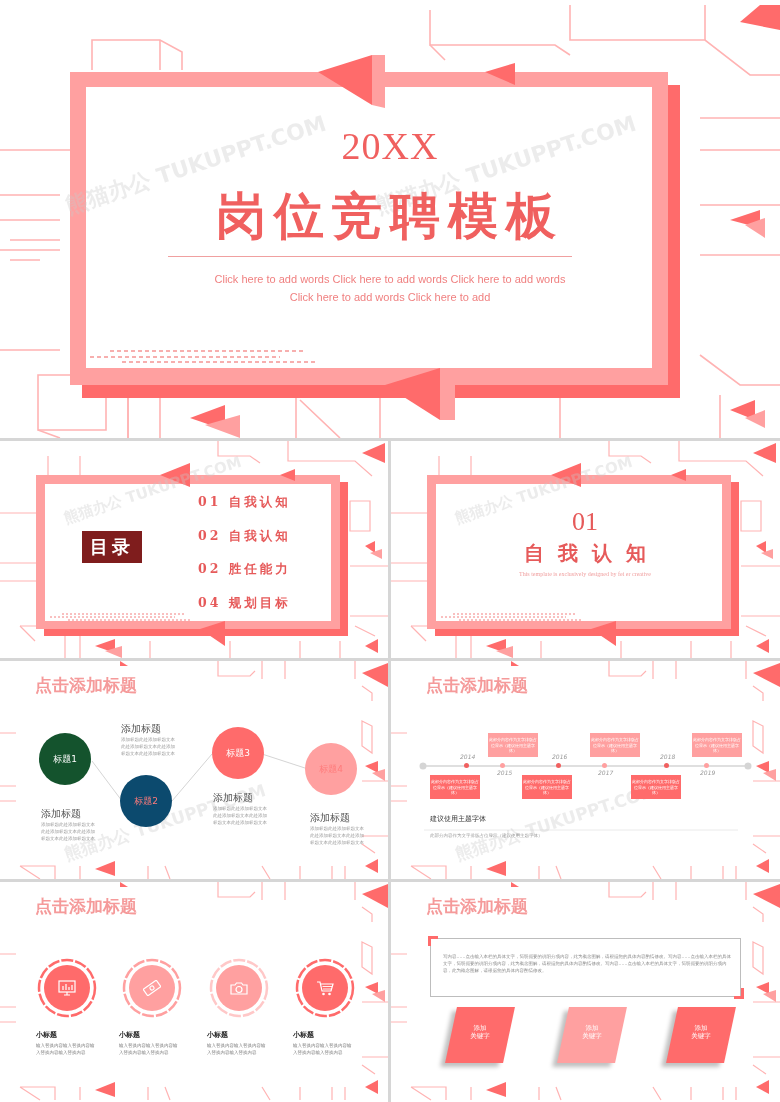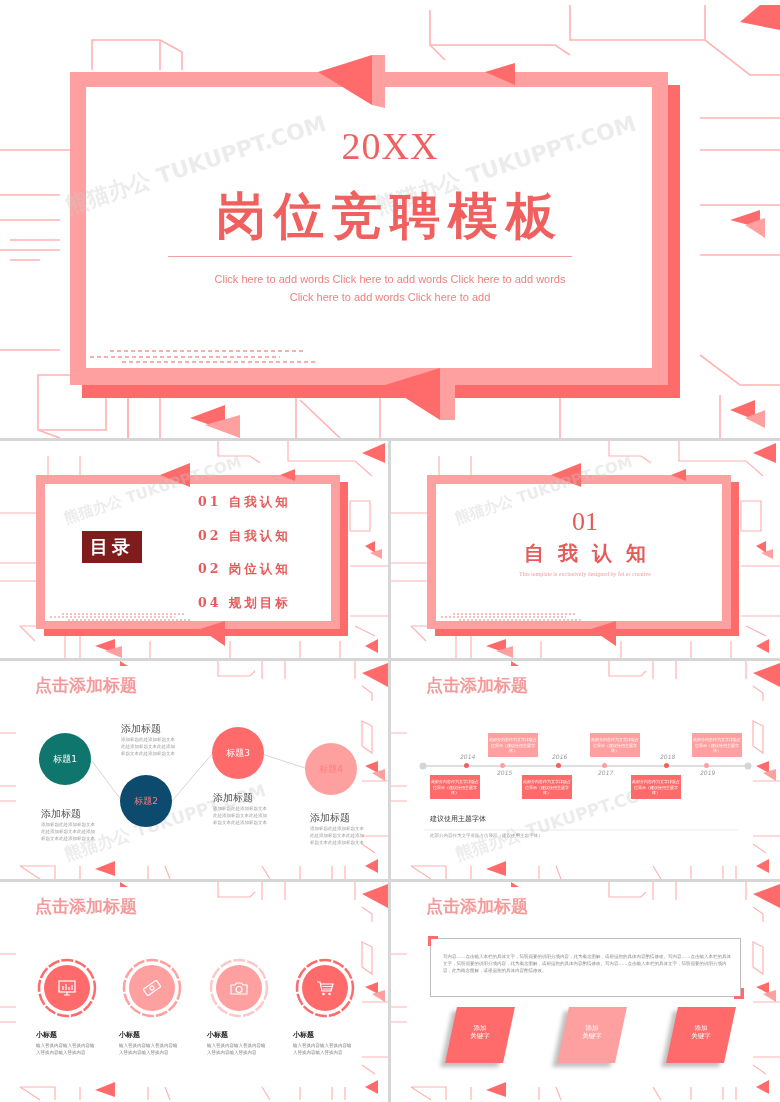--- a/index.html
+++ b/index.html
@@ -132,21 +132,21 @@
       <line x1="62" y1="173" x2="185" y2="173"></line>
         <line x1="50" y1="176" x2="175" y2="176"></line>
         <line x1="68" y1="179" x2="190" y2="179"></line>
     </g>
   </svg>
   <div class="watermark" style="left:60px;top:40px;font-size:15px;">熊猫办公 TUKUPPT.COM</div>
 </div>
 <div class="toc-box">目录</div>
 <div class="toc-item" style="top:494px;"><span>01</span> <span>自我认知</span></div>
 <div class="toc-item" style="top:528px;"><span>02</span> <span>自我认知</span></div>
-<div class="toc-item" style="top:561px;"><span>02</span> <span>岗位认知</span></div>
+<div class="toc-item" style="top:561px;"><span>02</span> <span>胜任能力</span></div>
 <div class="toc-item" style="top:595px;"><span>04</span> <span>规划目标</span></div>
 
 <div class="slide" id="s3" style="left:391px;top:441px;width:389px;height:217px;">
   <svg class="bg-svg" width="389" height="217">
     <g fill="none" stroke="#ffb3b3" stroke-width="1.2">
       <path d="M0 72 H40 M0 122 H40 M0 140 H40"></path>
         <path d="M48 15 V35 H80 L90 42"></path>
         <path d="M80 15 V35"></path>
       <path d="M218 0 V15 H250 L260 22"></path>
         <path d="M288 0 V20 H355 L372 35"></path>
@@ -198,21 +198,21 @@
     <polygon points="95,208 115,200 115,215" fill="#ff6b6b"></polygon>
     <polygon points="120,0 128,5 120,5" fill="#ff6b6b"></polygon>
     <g stroke="#c9c9c9" stroke-width="0.8">
       <line x1="92" y1="100" x2="122" y2="140"></line>
         <line x1="172" y1="140" x2="212" y2="93"></line>
         <line x1="262" y1="93" x2="308" y2="108"></line>
     </g>
   </svg>
   <div class="watermark" style="left:60px;top:150px;font-size:17px;">熊猫办公 TUKUPPT.COM</div>
   <div class="c-title" style="left:35px;top:13px;">点击添加标题</div>
-  <div class="circle" style="left:39px;top:72px;width:52px;height:52px;background:#0f766e;">标题1</div>
+  <div class="circle" style="left:39px;top:72px;width:52px;height:52px;background:#14532d;">标题1</div>
   <div class="circle" style="left:120px;top:114px;width:52px;height:52px;background:#0c4a6e;color:#ff7b7b;">标题2</div>
   <div class="circle" style="left:212px;top:66px;width:52px;height:52px;background:#ff6b6b;">标题3</div>
   <div class="circle" style="left:305px;top:82px;width:52px;height:52px;background:#ffa0a0;color:#ff7b7b;">标题4</div>
   <div class="hd" style="left:121px;top:61px;">添加标题</div>
   <div class="tiny" style="left:121px;top:75px;width:58px;">添加标题此处添加标题文本此处添加标题文本此处添加标题文本此处添加标题文本</div>
   <div class="hd" style="left:41px;top:146px;">添加标题</div>
   <div class="tiny" style="left:41px;top:160px;width:58px;">添加标题此处添加标题文本此处添加标题文本此处添加标题文本此处添加标题文本</div>
   <div class="hd" style="left:213px;top:130px;">添加标题</div>
   <div class="tiny" style="left:213px;top:144px;width:58px;">添加标题此处添加标题文本此处添加标题文本此处添加标题文本此处添加标题文本</div>
   <div class="hd" style="left:310px;top:150px;">添加标题</div>

